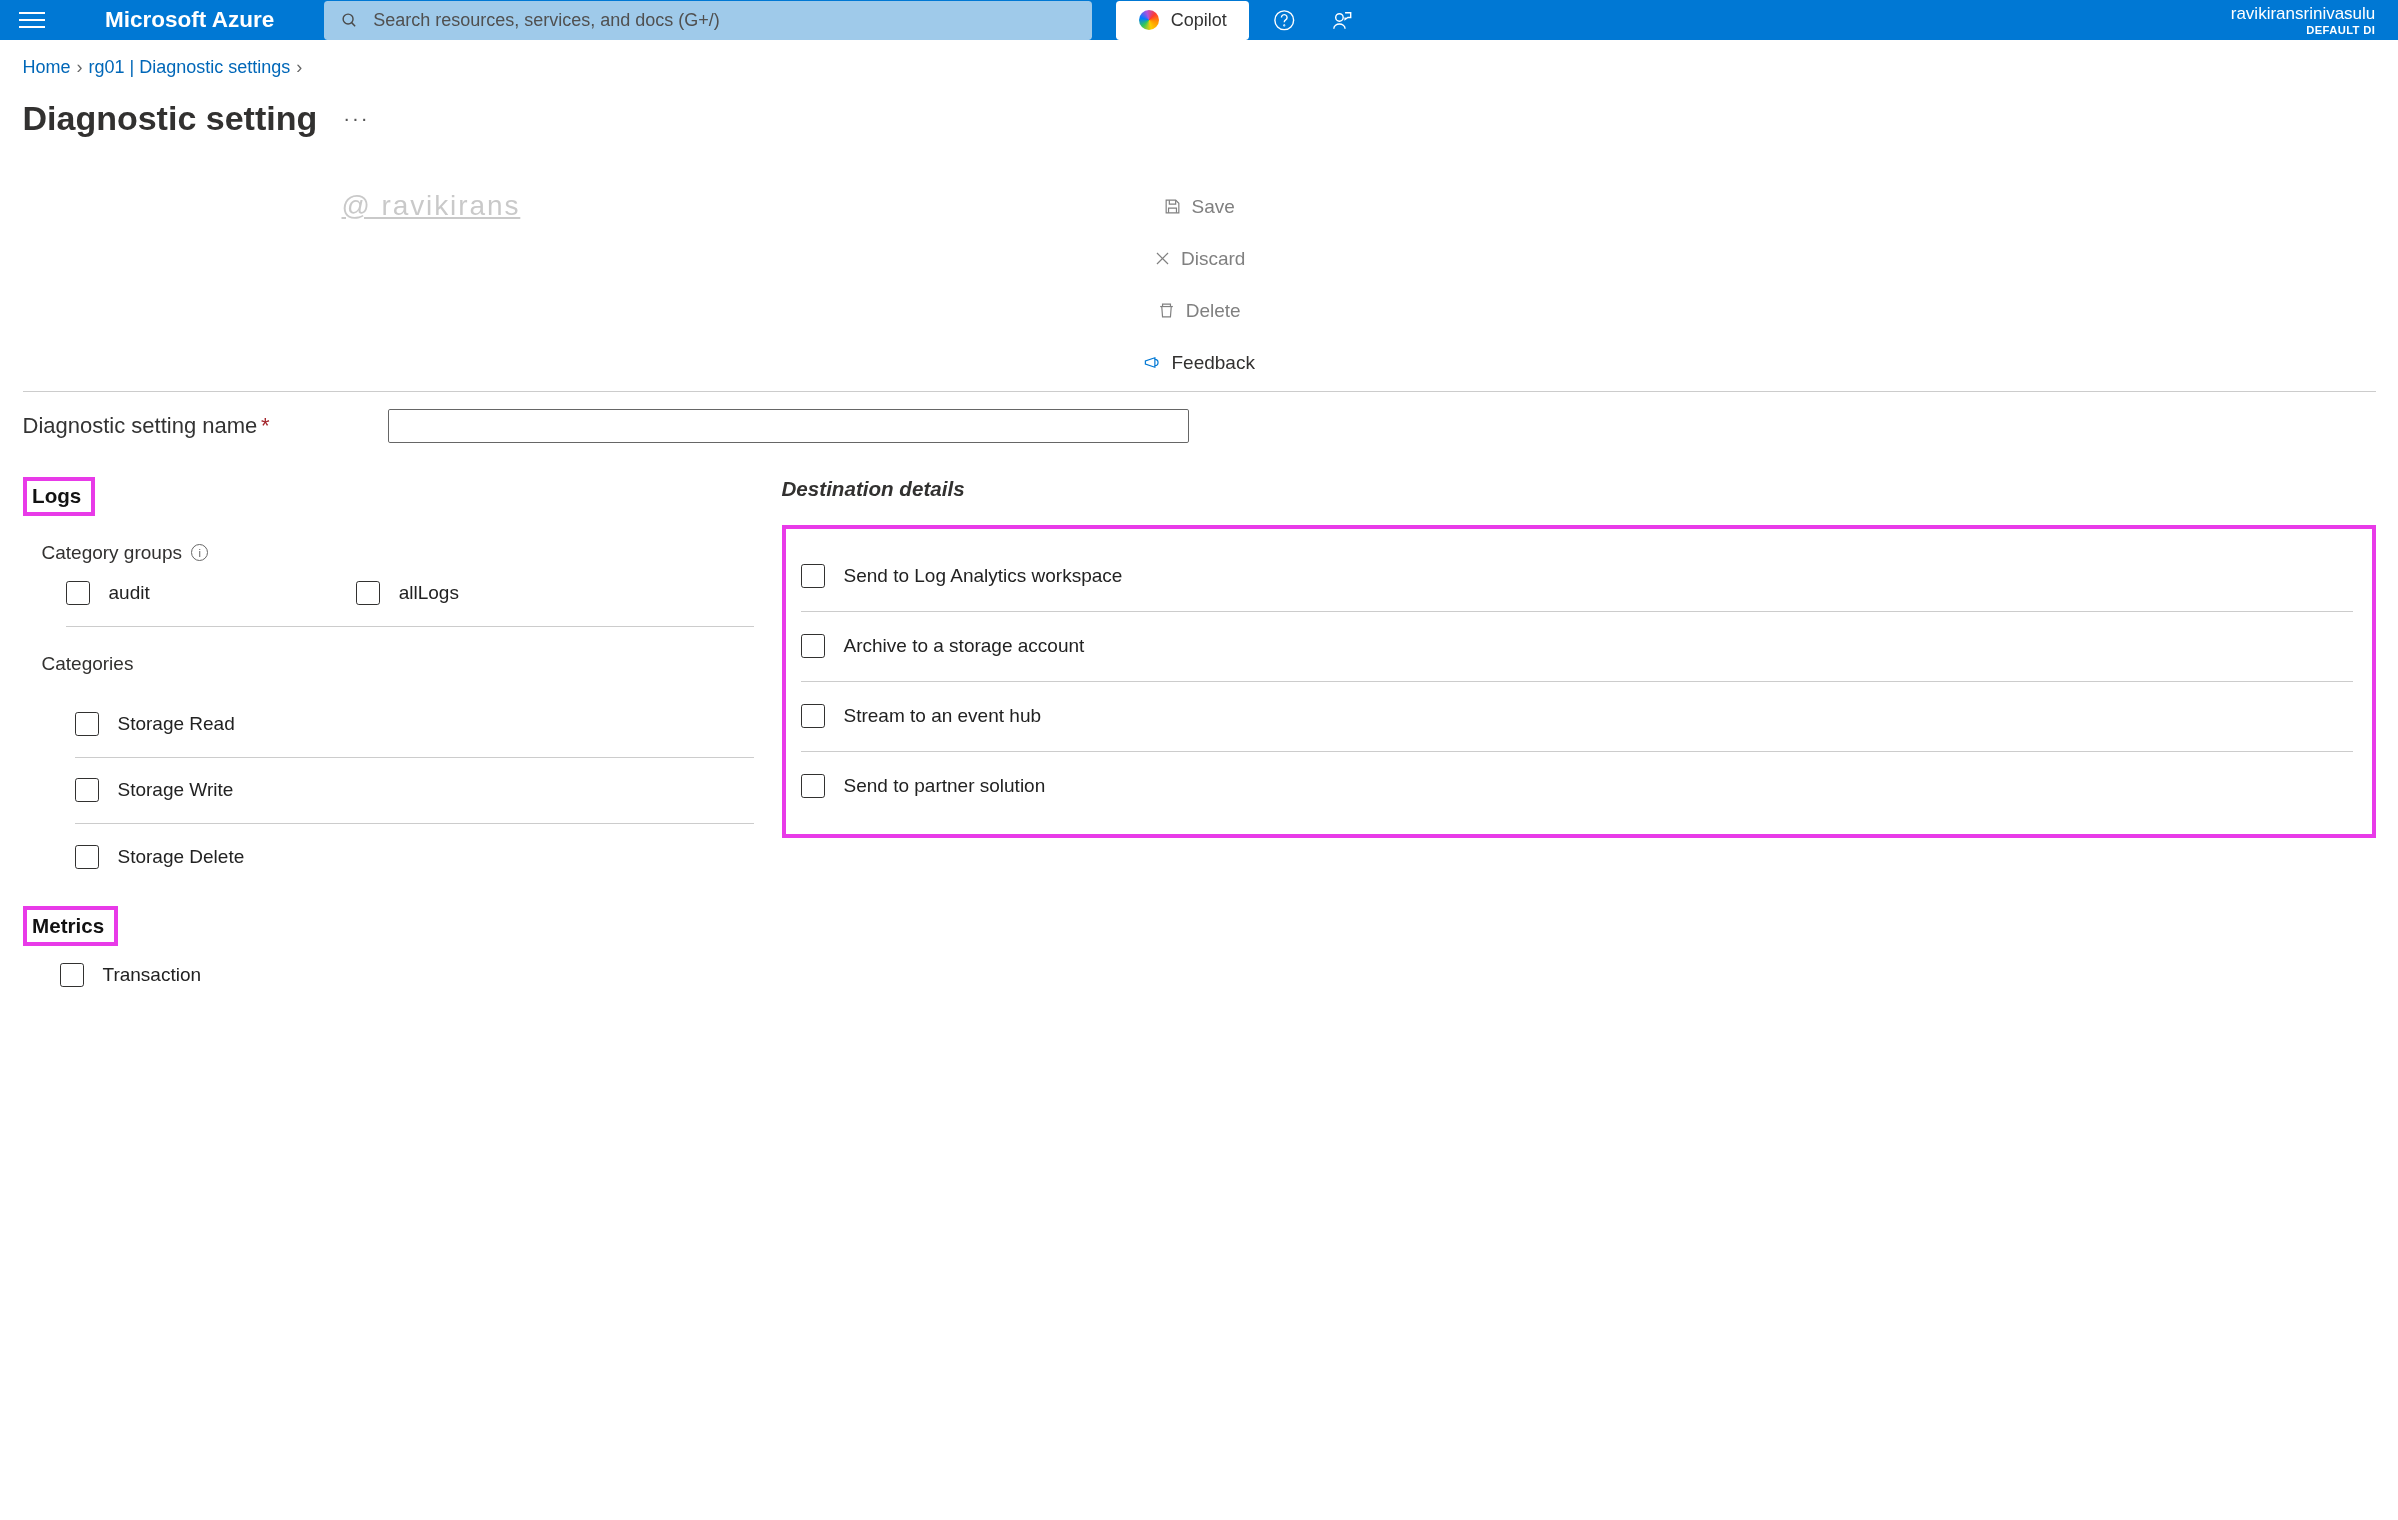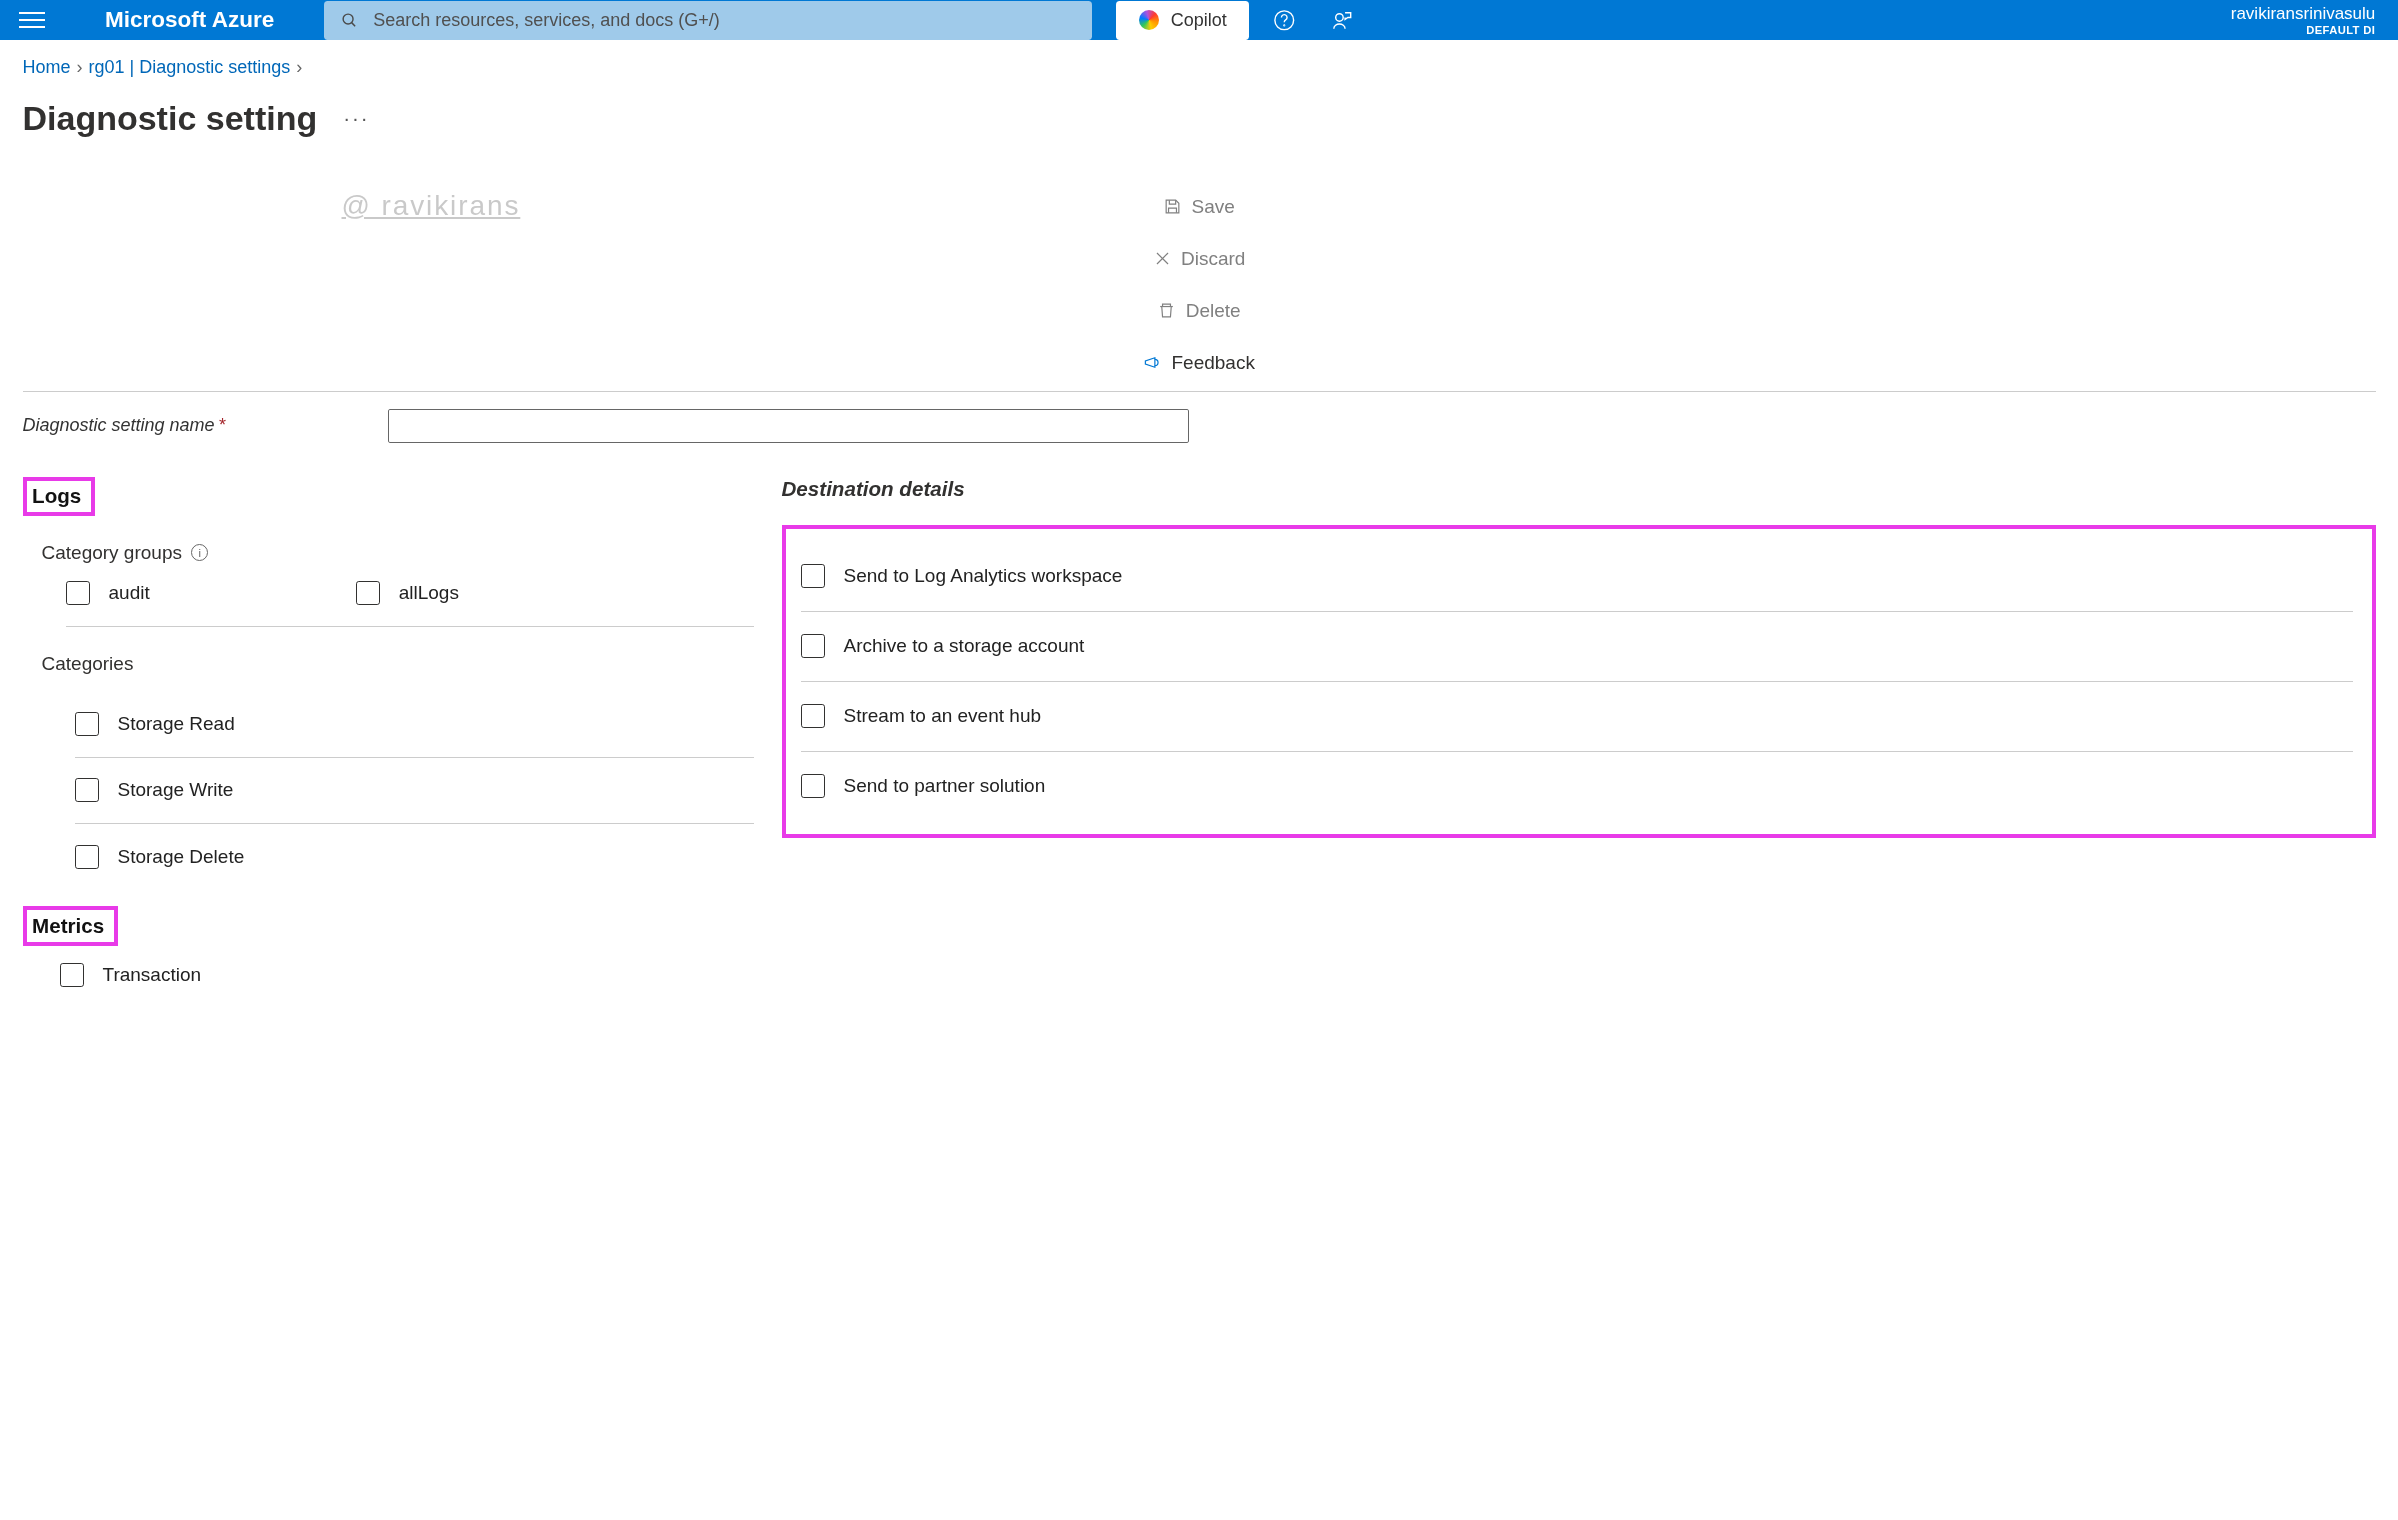--- a/index.html
+++ b/index.html
@@ -32,21 +32,21 @@
     .page-title { font-size: 34px; font-weight: 600; }
     .ellipsis { font-size: 20.6px; color: #555; letter-spacing: 1.9px; }
 
     .toolbar { display: flex; align-items: center; gap: 30px; margin-top: 58px; padding-bottom: 17px; border-bottom: 0.9px solid #ccc; position: relative; flex-direction: column; }
     .tbtn { display: flex; align-items: center; gap: 9.4px; font-size: 19px; color: #808080; cursor: not-allowed; }
     .tbtn svg { width: 19px; height: 19px; stroke: currentColor; fill: none; stroke-width: 1.5; }
     .tbtn.active { color: #323130; cursor: pointer; }
     .watermark { position: absolute; left: 319px; top: -5.6px; font-size: 28px; color: rgba(100,100,100,0.35); font-weight: 400; letter-spacing: 1.9px; pointer-events: none; text-decoration: underline; }
 
     .form-row { display: flex; align-items: center; margin-top: 17px; }
-    .form-label { width: 365px; font-size: 18px; color: #333; font-style: italic; }
+    .form-label { width: 365px; font-size: 22px; color: #333; }
     .required { color: #a4262c; margin-left: 3.7px; }
     .text-input { flex: 0 0 801px; height: 34px; border: 0.9px solid #666; border-radius: 1.9px; padding: 0 9.4px; font-size: 15px; outline: none; }
 
     .two-col { display: flex; gap: 28px; margin-top: 34px; }
     .col-left { flex: 0 0 731px; }
     .col-right { flex: 1; }
 
     .section-heading { font-size: 20.6px; font-weight: 700; color: #121212; display: inline-block; }
     .hl { border: 4.7px solid #e83ae8; padding: 3.7px 9.4px 3.7px 5.6px; display: inline-block; }
     .dest-hl { border: 4.7px solid #e83ae8; padding: 13px 19px 13px 15px; }

